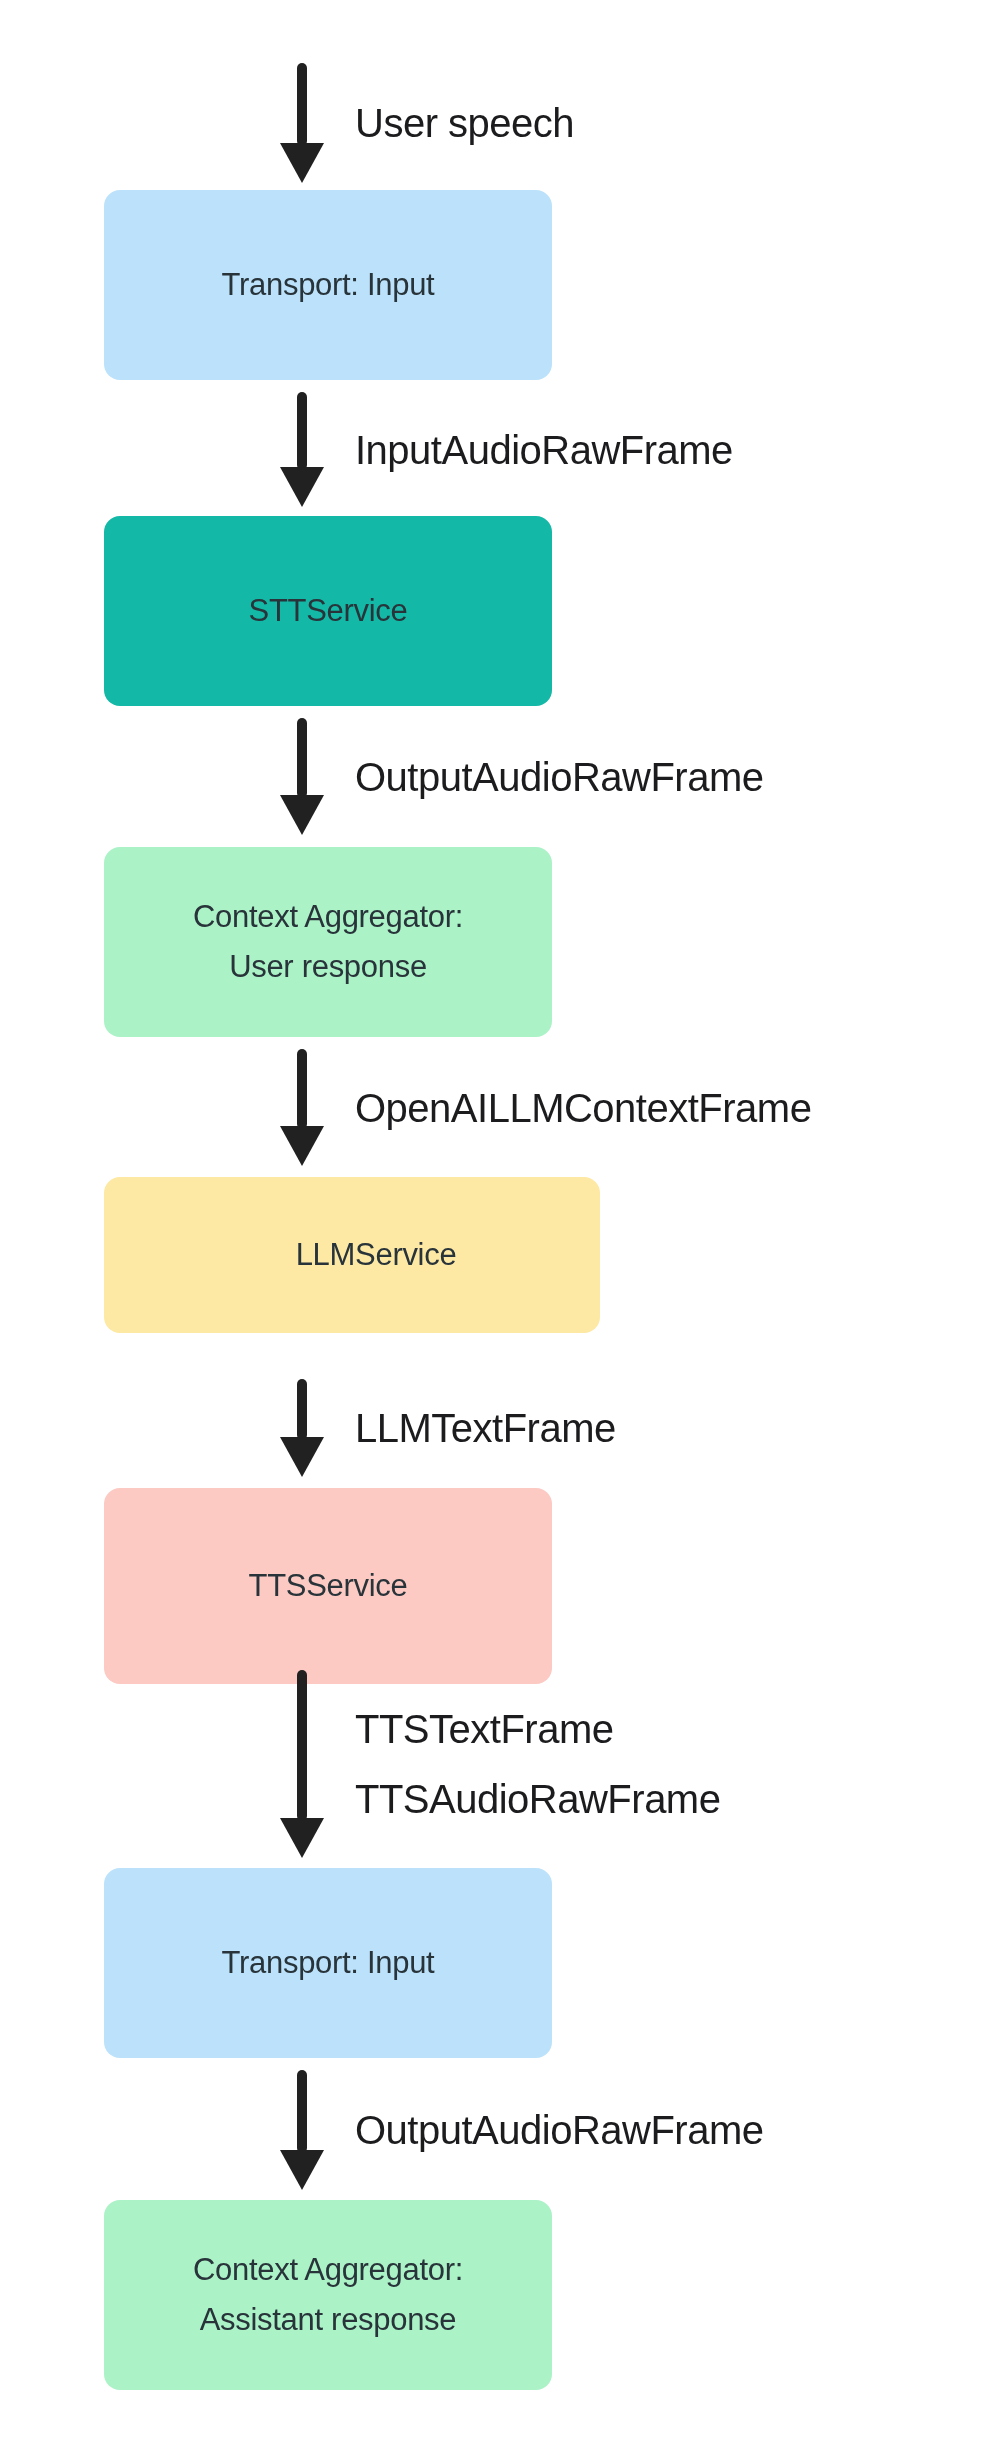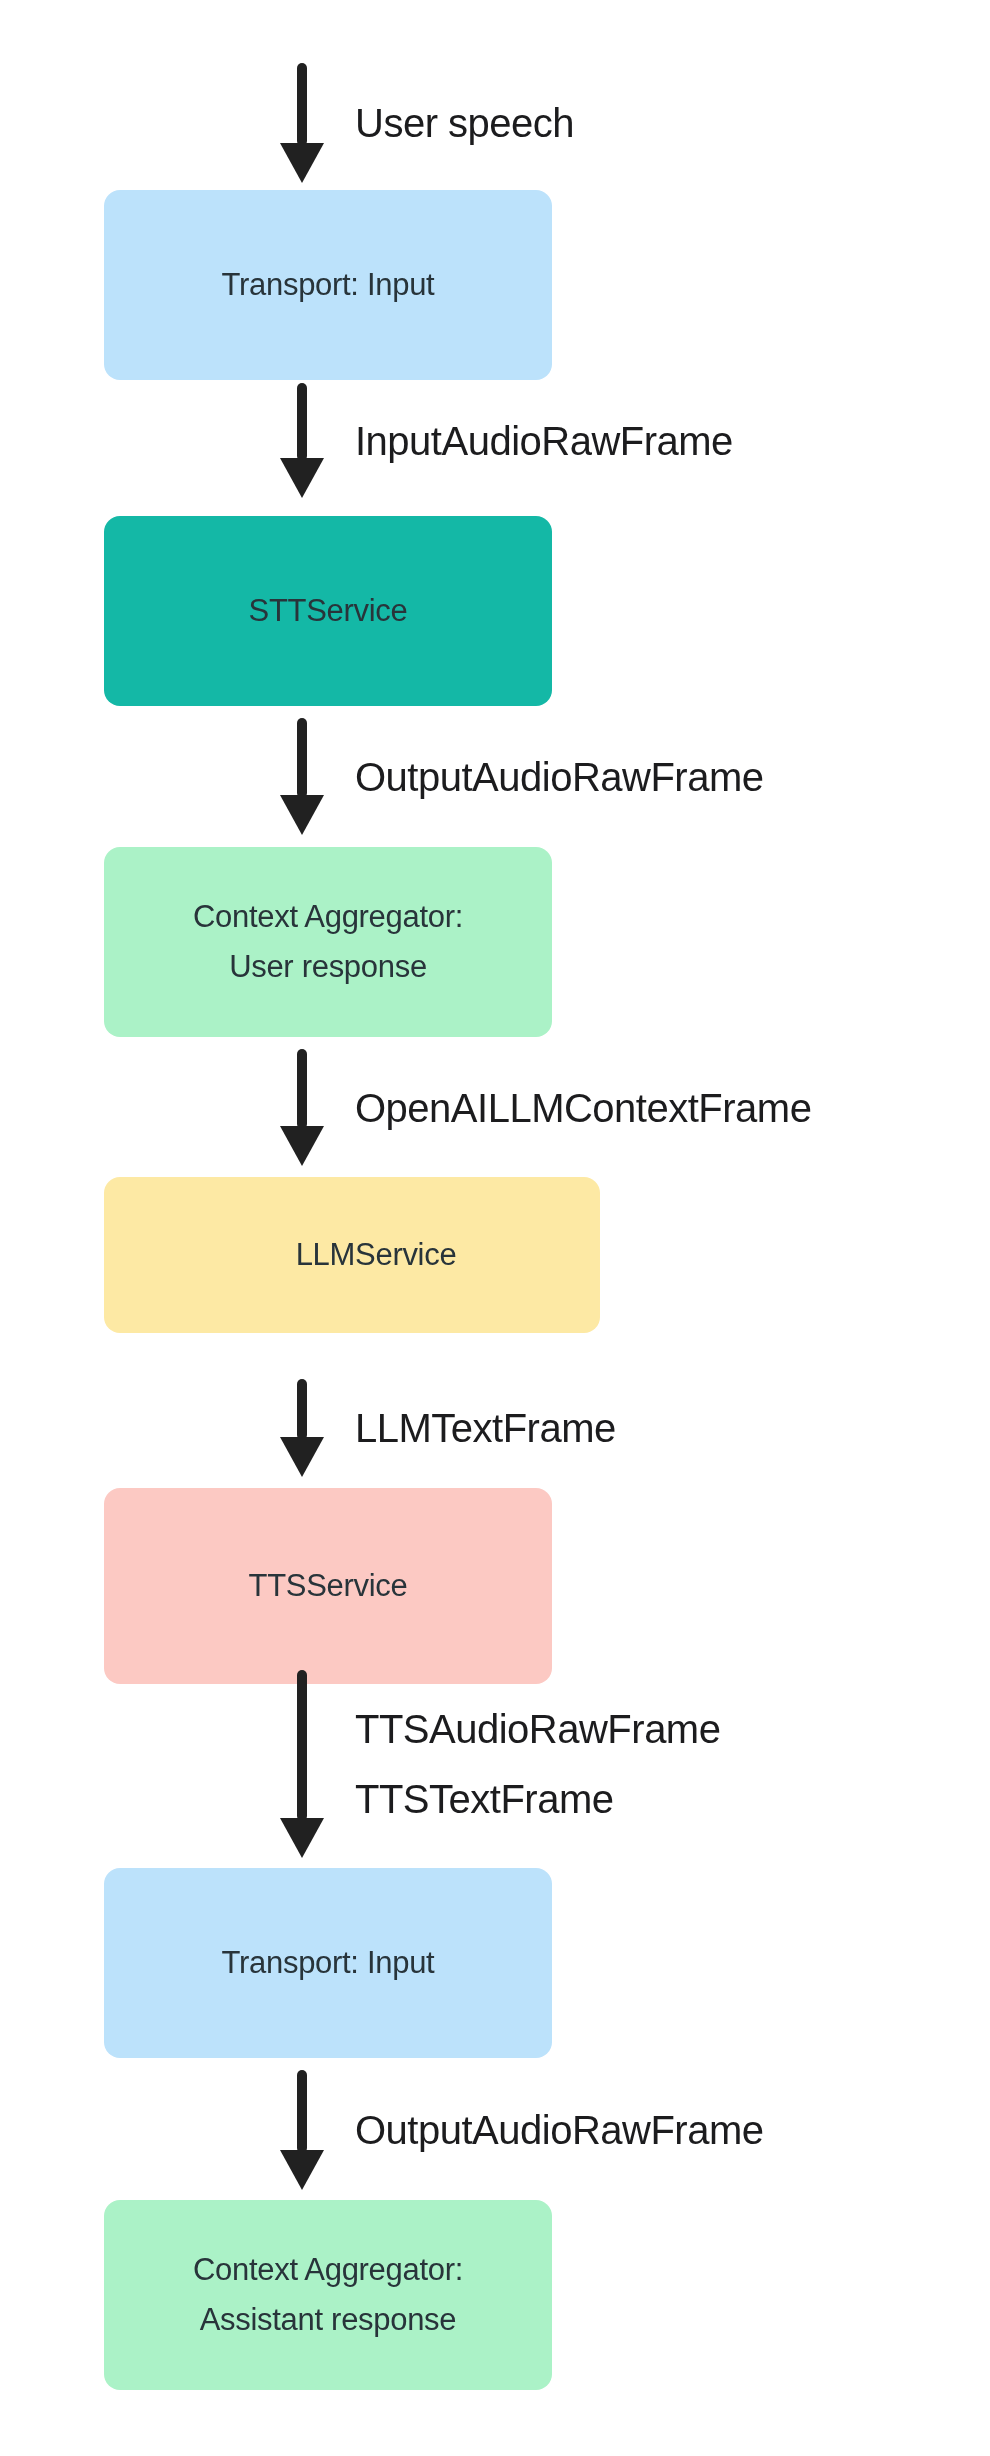--- a/index.html
+++ b/index.html
@@ -46,21 +46,21 @@
   }
   .edge-label .line{
     display:block;
     font-size:40px;line-height:70px;
     font-weight:500;letter-spacing:-0.5px;
     color:#1c1c1e;
   }
   .edge-label.single .line{line-height:44px;}
   
   .e1{top:63px;height:120px;}   .n1{top:190px;height:190px;}
-  .e2{top:383px;height:115px;}  .n2{top:516px;height:190px;}
+  .e2{top:392px;height:115px;}  .n2{top:516px;height:190px;}
   .e3{top:718px;height:117px;}  .n3{top:847px;height:190px;}
   .e4{top:1049px;height:117px;} .n4{top:1177px;height:156px;padding-left:48px;}
   .e5{top:1379px;height:98px;}  .n5{top:1488px;height:196px;}
   .e6{top:1670px;height:188px;} .n6{top:1868px;height:190px;}
   .e7{top:2070px;height:120px;} .n7{top:2200px;height:190px;}
 </style>
 </head>
 <body>
 
 <div class="canvas">
@@ -144,22 +144,22 @@
     <span class="line">TTSService</span>
     <span class="line"></span>
   </div>
 
   <div class="edge e6">
     <div class="arrow">
       <div class="stem"></div>
       <div class="head"></div>
     </div>
     <div class="edge-label">
+      <span class="line">TTSTextFrame</span>
       <span class="line">TTSAudioRawFrame</span>
-      <span class="line">TTSTextFrame</span>
     </div>
   </div>
 
   <div class="node n6" style="background: rgb(188, 226, 251);">
     <span class="line">Transport: Input</span>
     <span class="line"></span>
   </div>
 
   <div class="edge e7">
     <div class="arrow">

